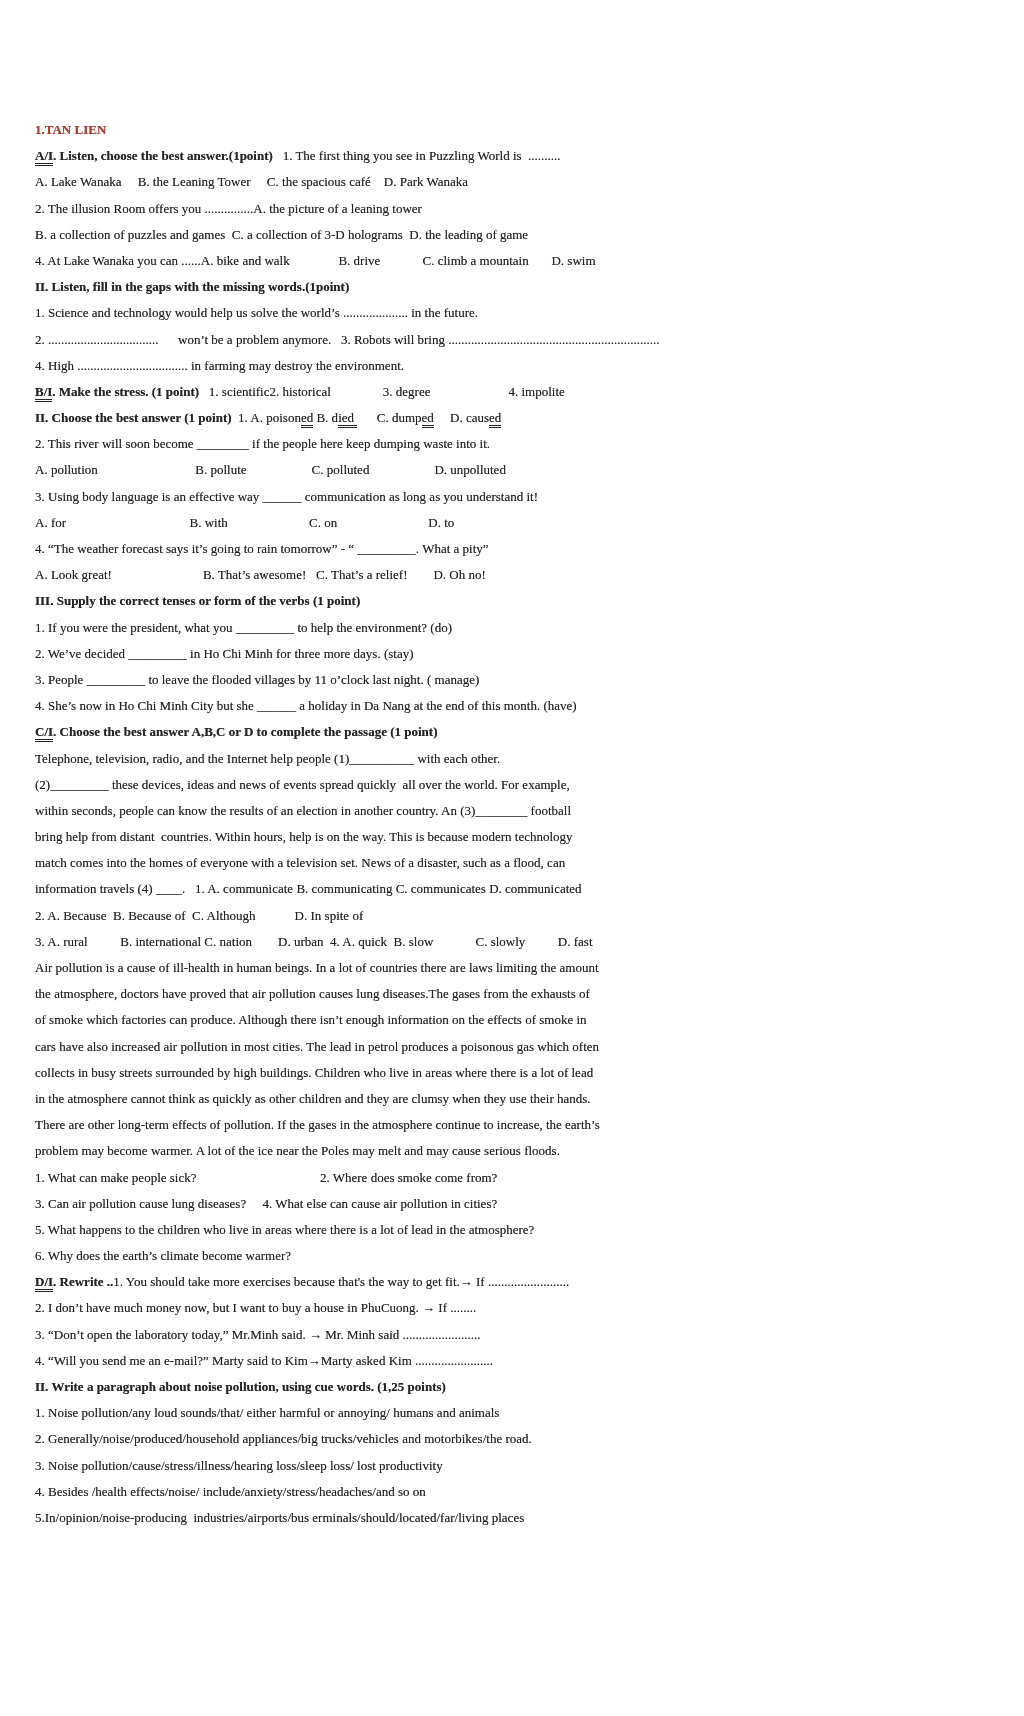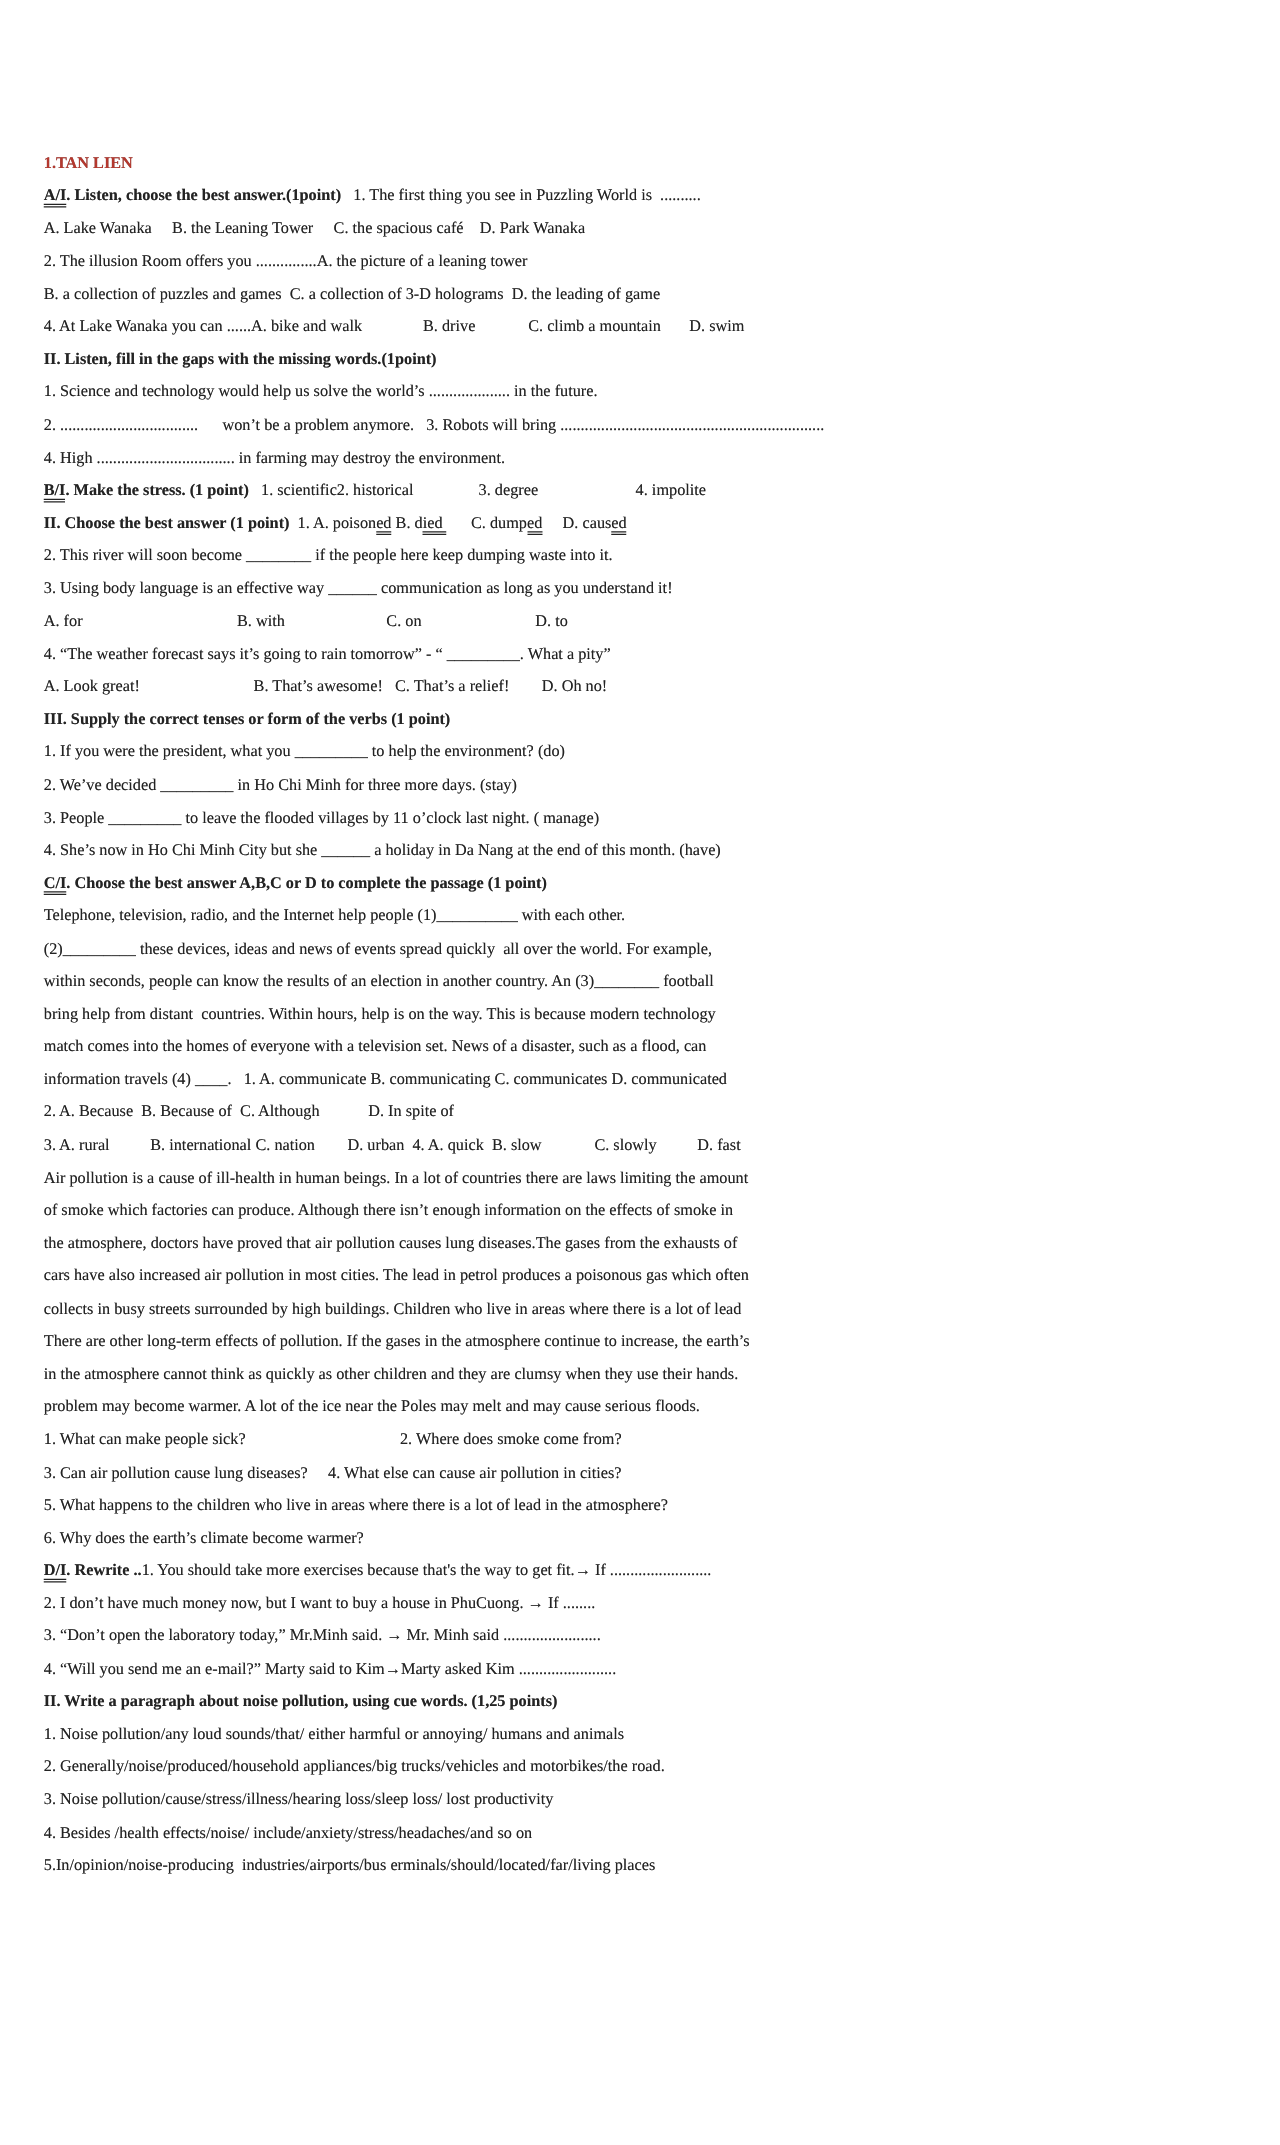--- a/index.html
+++ b/index.html
@@ -33,45 +33,46 @@
       <div class="line"><span class="seg">2. The illusion Room offers you ...............A. the picture of a leaning tower</span></div>
       <div class="line"><span class="seg">B. a collection of puzzles and games  C. a collection of 3-D holograms  D. the leading of game</span></div>
       <div class="line"><span class="seg">4. At Lake Wanaka you can ......A. bike and walk               B. drive             C. climb a mountain       D. swim</span></div>
       <div class="line"><span class="seg bold">II. Listen, fill in the gaps with the missing words.(1point)</span></div>
       <div class="line"><span class="seg">1. Science and technology would help us solve the world’s .................... in the future.</span></div>
       <div class="line"><span class="seg">2. ..................................      won’t be a problem anymore.   3. Robots will bring .................................................................</span></div>
       <div class="line"><span class="seg">4. High .................................. in farming may destroy the environment.</span></div>
       <div class="line"><span class="seg bold dund">B/I</span><span class="seg bold">. Make the stress. (1 point)</span><span class="seg">   1. scientific2. historical                3. degree                        4. impolite</span></div>
       <div class="line"><span class="seg bold">II. Choose the best answer (1 point)</span><span class="seg">  1. A. poison</span><span class="seg dund">ed</span><span class="seg"> B. d</span><span class="seg dund">ied </span><span class="seg">      C. dump</span><span class="seg dund">ed</span><span class="seg">     D. caus</span><span class="seg dund">ed</span></div>
       <div class="line"><span class="seg">2. This river will soon become ________ if the people here keep dumping waste into it.</span></div>
+      <div class="line"><span class="seg">A. pollution                              B. pollute                    C. polluted                    D. unpolluted</span></div>
       <div class="line"><span class="seg">3. Using body language is an effective way ______ communication as long as you understand it!</span></div>
       <div class="line"><span class="seg">A. for                                      B. with                         C. on                            D. to</span></div>
       <div class="line"><span class="seg">4. “The weather forecast says it’s going to rain tomorrow” - “ _________. What a pity”</span></div>
       <div class="line"><span class="seg">A. Look great!                            B. That’s awesome!   C. That’s a relief!        D. Oh no!</span></div>
       <div class="line"><span class="seg bold">III. Supply the correct tenses or form of the verbs (1 point)</span></div>
       <div class="line"><span class="seg">1. If you were the president, what you _________ to help the environment? (do)</span></div>
       <div class="line"><span class="seg">2. We’ve decided _________ in Ho Chi Minh for three more days. (stay)</span></div>
       <div class="line"><span class="seg">3. People _________ to leave the flooded villages by 11 o’clock last night. ( manage)</span></div>
       <div class="line"><span class="seg">4. She’s now in Ho Chi Minh City but she ______ a holiday in Da Nang at the end of this month. (have)</span></div>
       <div class="line"><span class="seg bold dund">C/I</span><span class="seg bold">. Choose the best answer A,B,C or D to complete the passage (1 point)</span></div>
       <div class="line"><span class="seg">Telephone, television, radio, and the Internet help people (1)__________ with each other.</span></div>
       <div class="line"><span class="seg">(2)_________ these devices, ideas and news of events spread quickly  all over the world. For example,</span></div>
       <div class="line"><span class="seg">within seconds, people can know the results of an election in another country. An (3)________ football</span></div>
       <div class="line"><span class="seg">bring help from distant  countries. Within hours, help is on the way. This is because modern technology</span></div>
       <div class="line"><span class="seg">match comes into the homes of everyone with a television set. News of a disaster, such as a flood, can</span></div>
       <div class="line"><span class="seg">information travels (4) ____.   1. A. communicate B. communicating C. communicates D. communicated</span></div>
       <div class="line"><span class="seg">2. A. Because  B. Because of  C. Although            D. In spite of</span></div>
       <div class="line"><span class="seg">3. A. rural          B. international C. nation        D. urban  4. A. quick  B. slow             C. slowly          D. fast</span></div>
       <div class="line"><span class="seg">Air pollution is a cause of ill-health in human beings. In a lot of countries there are laws limiting the amount</span></div>
+      <div class="line"><span class="seg">the atmosphere, doctors have proved that air pollution causes lung diseases.The gases from the exhausts of</span></div>
       <div class="line"><span class="seg">of smoke which factories can produce. Although there isn’t enough information on the effects of smoke in</span></div>
-      <div class="line"><span class="seg">the atmosphere, doctors have proved that air pollution causes lung diseases.The gases from the exhausts of</span></div>
       <div class="line"><span class="seg">cars have also increased air pollution in most cities. The lead in petrol produces a poisonous gas which often</span></div>
       <div class="line"><span class="seg">collects in busy streets surrounded by high buildings. Children who live in areas where there is a lot of lead</span></div>
+      <div class="line"><span class="seg">in the atmosphere cannot think as quickly as other children and they are clumsy when they use their hands.</span></div>
       <div class="line"><span class="seg">There are other long-term effects of pollution. If the gases in the atmosphere continue to increase, the earth’s</span></div>
-      <div class="line"><span class="seg">in the atmosphere cannot think as quickly as other children and they are clumsy when they use their hands.</span></div>
       <div class="line"><span class="seg">problem may become warmer. A lot of the ice near the Poles may melt and may cause serious floods.</span></div>
       <div class="line"><span class="seg">1. What can make people sick?                                      2. Where does smoke come from?</span></div>
       <div class="line"><span class="seg">3. Can air pollution cause lung diseases?     4. What else can cause air pollution in cities?</span></div>
       <div class="line"><span class="seg">5. What happens to the children who live in areas where there is a lot of lead in the atmosphere?</span></div>
       <div class="line"><span class="seg">6. Why does the earth’s climate become warmer?</span></div>
       <div class="line"><span class="seg bold dund">D/I</span><span class="seg bold">. Rewrite ..</span><span class="seg">1. You should take more exercises because that's the way to get fit.→ If .........................</span></div>
       <div class="line"><span class="seg">2. I don’t have much money now, but I want to buy a house in PhuCuong. → If ........</span></div>
       <div class="line"><span class="seg">3. “Don’t open the laboratory today,” Mr.Minh said. → Mr. Minh said ........................</span></div>
       <div class="line"><span class="seg">4. “Will you send me an e-mail?” Marty said to Kim→Marty asked Kim ........................</span></div>
       <div class="line"><span class="seg bold">II. Write a paragraph about noise pollution, using cue words. (1,25 points)</span></div>

